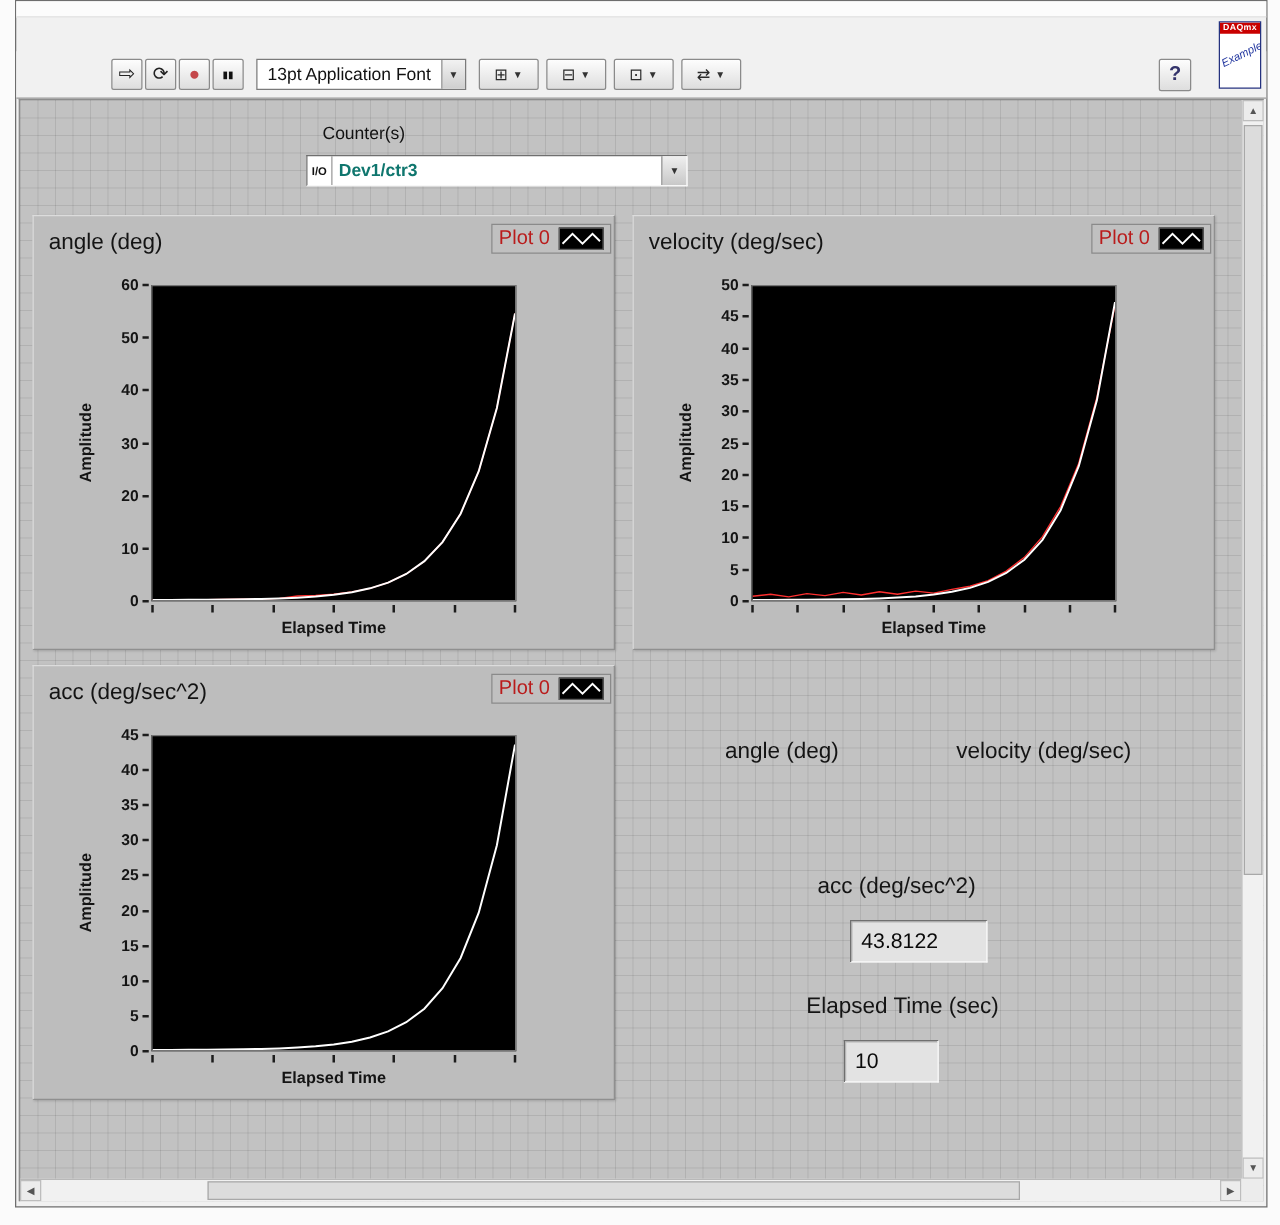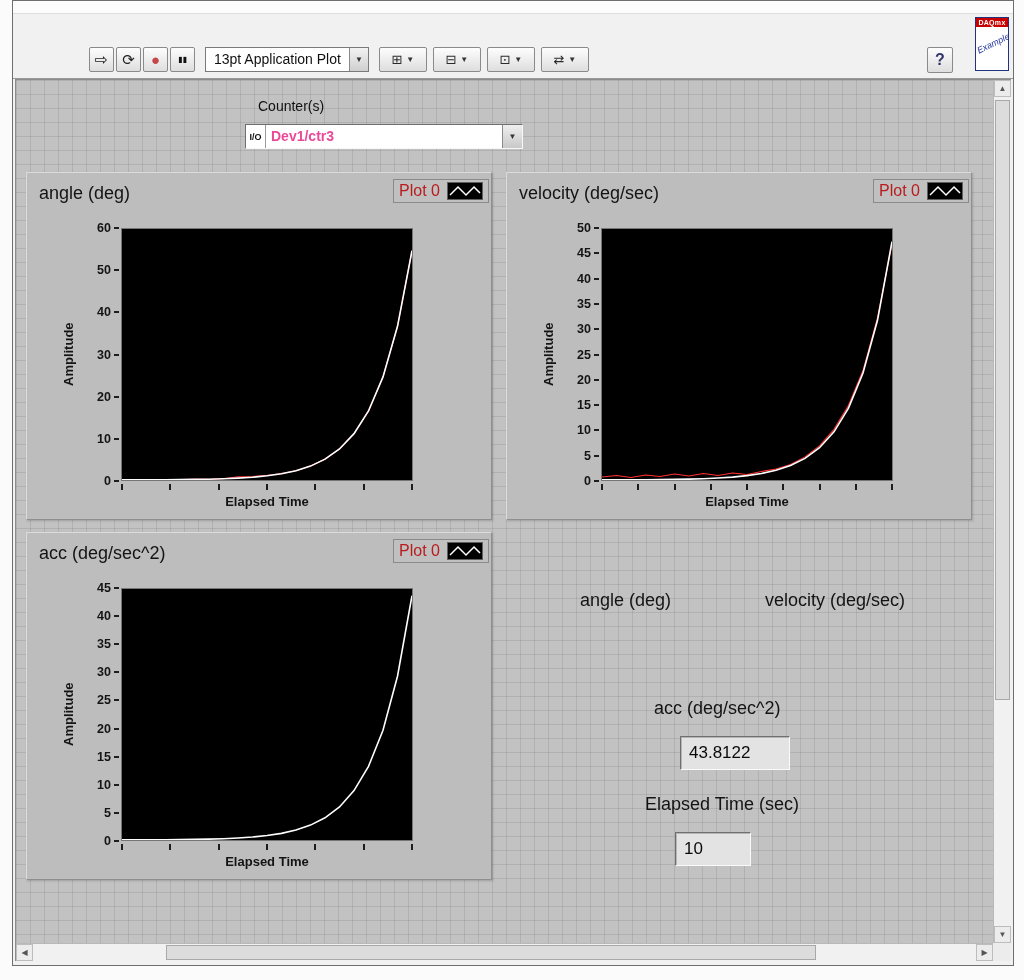--- a/index.html
+++ b/index.html
@@ -87,30 +87,30 @@
     background-color:#c2c2c2;
     background-image:
       linear-gradient(to right, rgba(0,0,0,0.09) 1px, transparent 1px),
       linear-gradient(to bottom, rgba(0,0,0,0.09) 1px, transparent 1px);
     background-size:14px 14px;
     border-top:1px solid #8c8c8c; border-left:1px solid #8c8c8c;
     overflow:hidden;
   }
   .counter-label { position:absolute; left:242px; top:18px; font-size:14px; color:#111; }
   .combo {
-    position:absolute; left:229px; top:44px; width:278px; height:25px;
+    position:absolute; left:229px; top:44px; width:305px; height:25px;
     background:#ffffff; display:flex; align-items:stretch;
     border-top:1px solid #6f6f6f; border-left:1px solid #6f6f6f;
     border-bottom:1px solid #f7f7f7; border-right:1px solid #f7f7f7;
   }
   .combo .io {
     width:20px; border-right:1px solid #9a9a9a; font-size:9px; font-weight:bold;
     display:flex; align-items:center; justify-content:center; color:#111;
   }
-  .combo-text { flex:1; font-size:14px; font-weight:bold; color:#ec4899; padding:3px 0 0 5px; }
+  .combo-text { flex:1; font-size:14px; font-weight:bold; color:#0f766e; padding:3px 0 0 5px; }
   .combo-btn {
     width:20px; border-left:1px solid #8a8a8a;
     background:linear-gradient(180deg,#efefef,#c8c8c8);
     display:flex; align-items:center; justify-content:center; font-size:8px; color:#333;
   }
   .stop {
     position:absolute; left:654px; top:12px; width:118px; height:64px;
     background:linear-gradient(180deg,#dedede,#b6b6b6 55%,#a6a6a6);
     border:2px solid; border-color:#f2f2f2 #6f6f6f #6f6f6f #f2f2f2; border-radius:4px;
     color:#ee0000; font-weight:bold; font-size:14px; letter-spacing:0.5px;
@@ -182,21 +182,21 @@
     <div class="tb-btn">
       <span class="glyph glyph-cont">⟳</span>
     </div>
     <div class="tb-btn">
       <span class="glyph glyph-abort">●</span>
     </div>
     <div class="tb-btn">
       <span class="glyph glyph-pause">▮▮</span>
     </div>
     <div class="font-combo">
-      <span class="font-combo-text">13pt Application Plot</span>
+      <span class="font-combo-text">13pt Application Font</span>
       <span class="combo-arrow-btn">
         <span>▼</span>
       </span>
     </div>
     <div class="tb-drop">
       <span>⊞</span>
       <span class="dd">▼</span>
     </div>
     <div class="tb-drop">
       <span>⊟</span>

